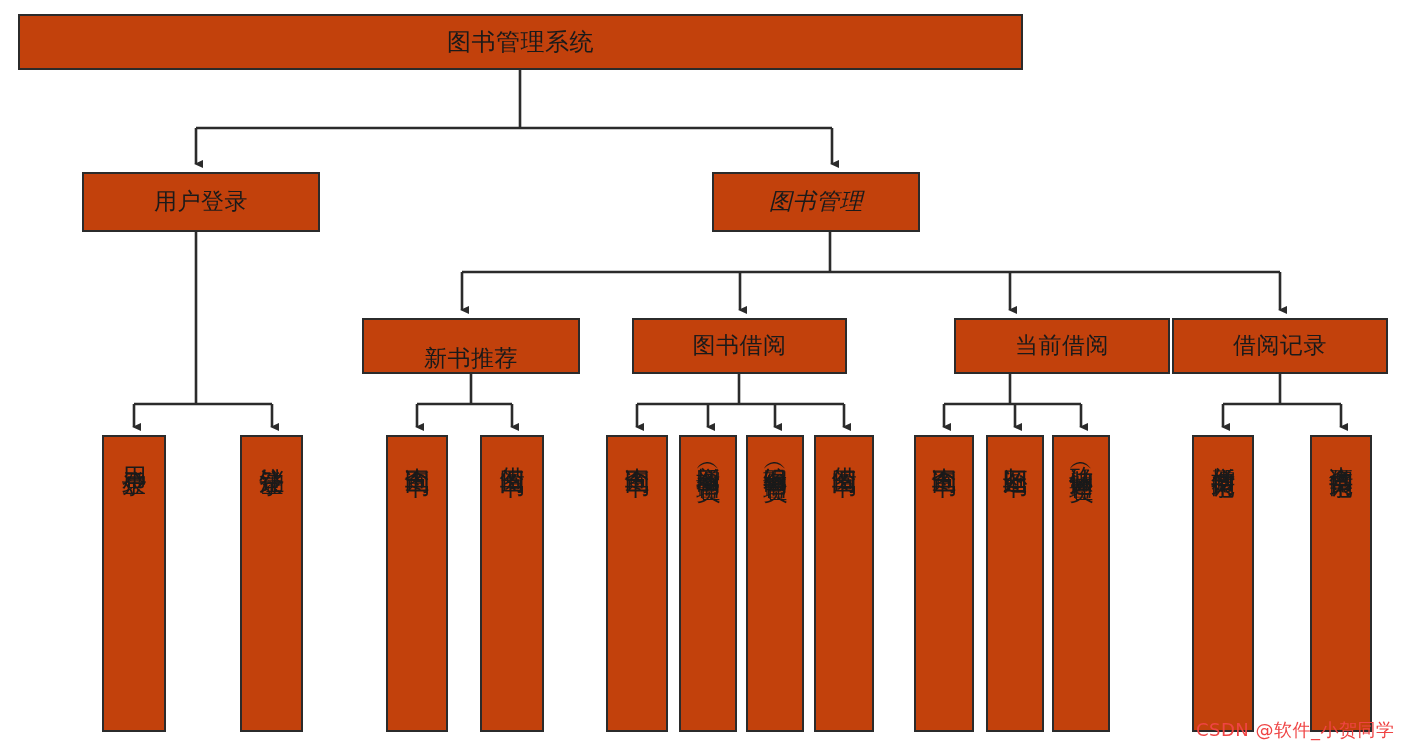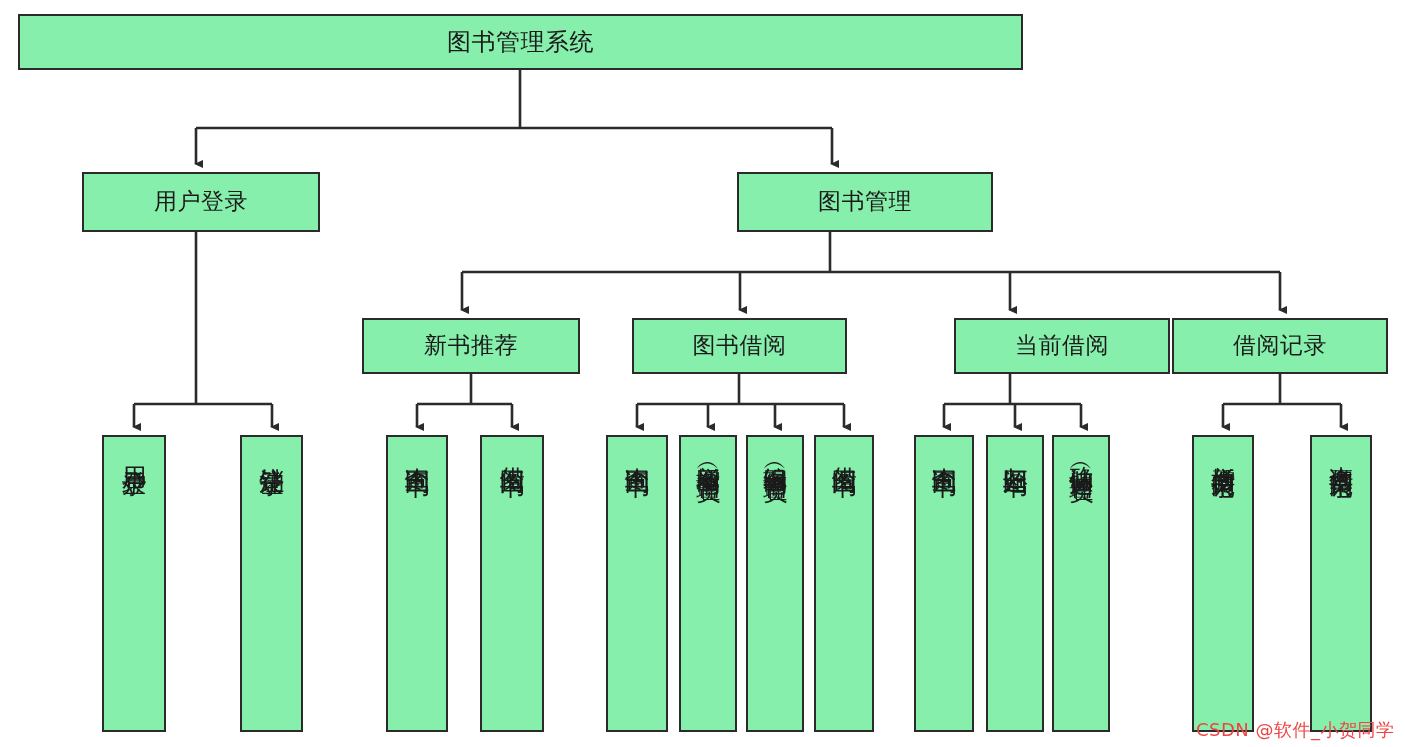--- a/index.html
+++ b/index.html
@@ -23,21 +23,21 @@
     left: 0;
     top: 0;
     width: 1405px;
     height: 747px;
     pointer-events: none;
   }
   .node {
     position: absolute;
     box-sizing: border-box;
     border: 2.5px solid #2b2b2b;
-    background: #86efac;
+    background: #c2410c;
     display: flex;
     align-items: center;
     justify-content: center;
     color: #1a1a1a;
   }
   .node .label {
     display: block;
     text-align: center;
     line-height: 1.12;
     letter-spacing: 0.5px;
@@ -128,25 +128,25 @@
     </g>
   </svg>
 
   <div class="node h root" style="left:18px; top:14px; width:1005px; height:56px;">
     <span class="label">图书管理系统</span>
   </div>
 
   <div class="node h" style="left:82px; top:172px; width:238px; height:60px;">
     <span class="label">用户登录</span>
   </div>
-  <div class="node h" style="left:737px; top:172px; width:256px; height:60px;">
+  <div class="node h" style="left:712px; top:172px; width:208px; height:60px;font-style:italic;">
     <span class="label">图书管理</span>
   </div>
 
-  <div class="node h" style="left:362px; top:318px; width:218px; height:56px;">
+  <div class="node h" style="left:362px; top:318px; width:218px; height:56px;align-items:flex-end;">
     <span class="label">新书推荐</span>
   </div>
   <div class="node h" style="left:632px; top:318px; width:215px; height:56px;font-family:Liberation Serif, serif;">
     <span class="label">图书借阅</span>
   </div>
   <div class="node h" style="left:954px; top:318px; width:216px; height:56px;">
     <span class="label">当前借阅</span>
   </div>
   <div class="node h" style="left:1172px; top:318px; width:216px; height:56px;justify-content:center;">
     <span class="label">借阅记录</span>

